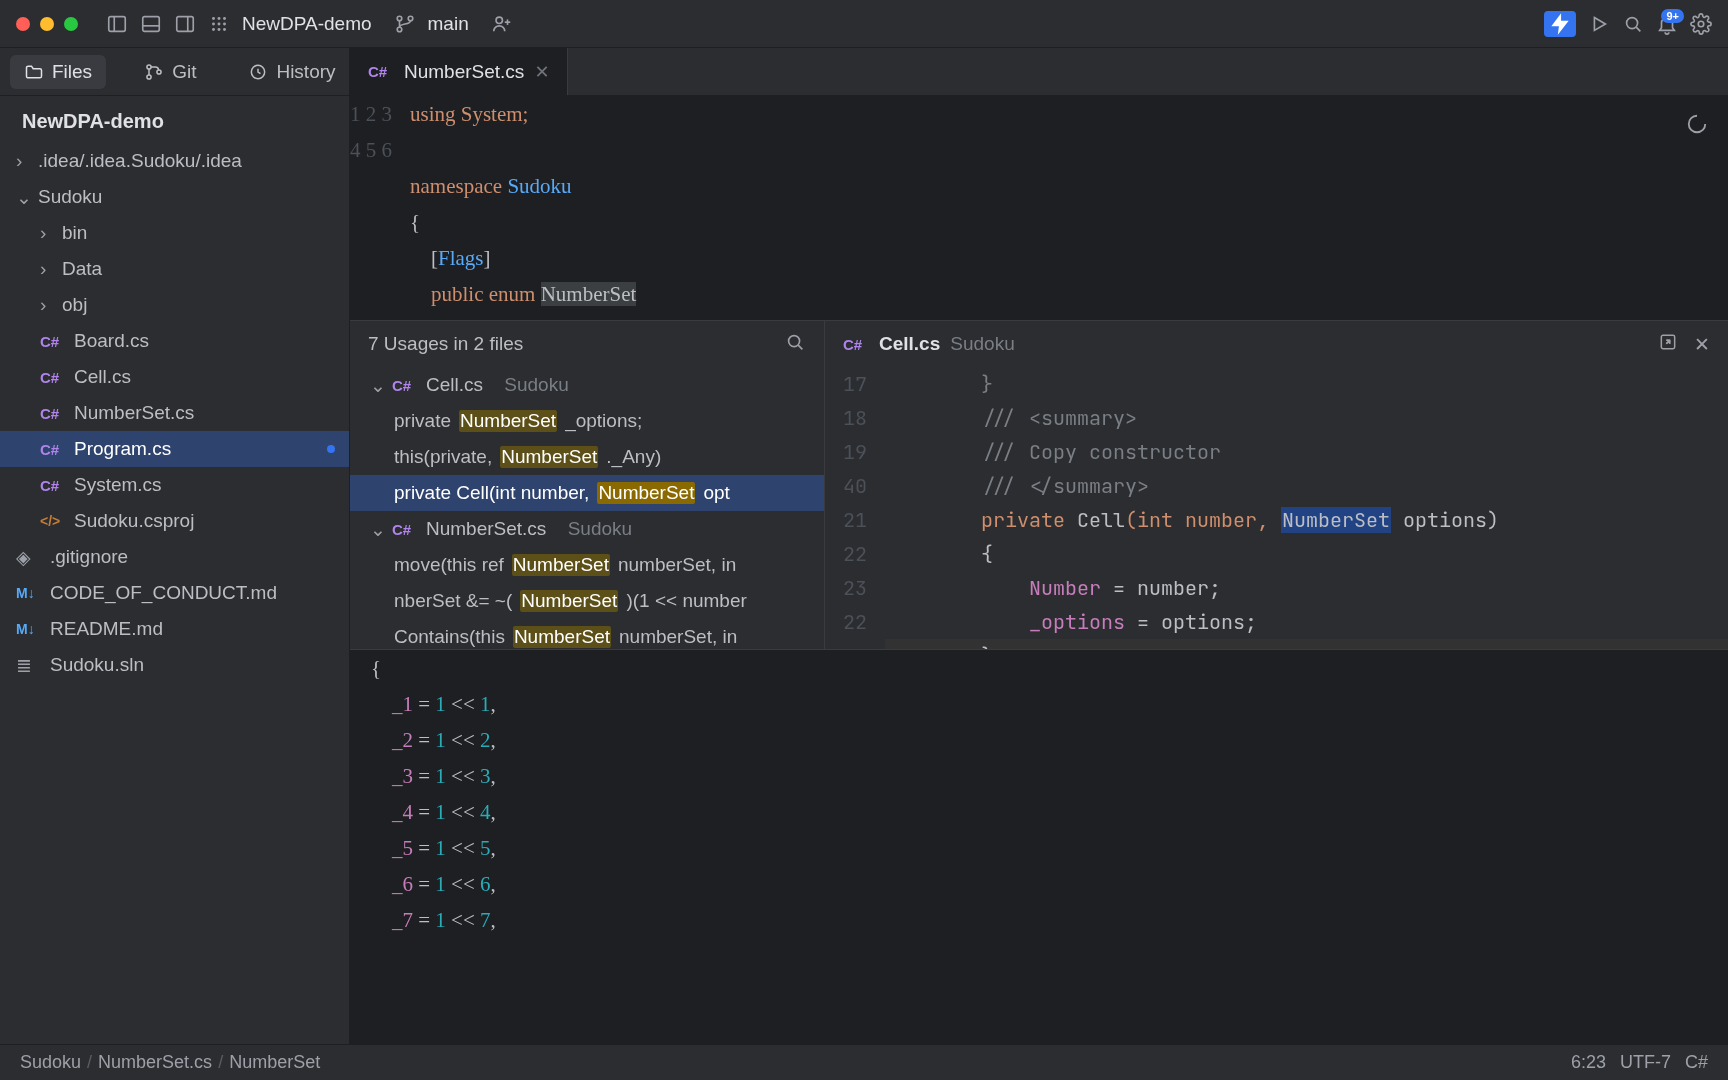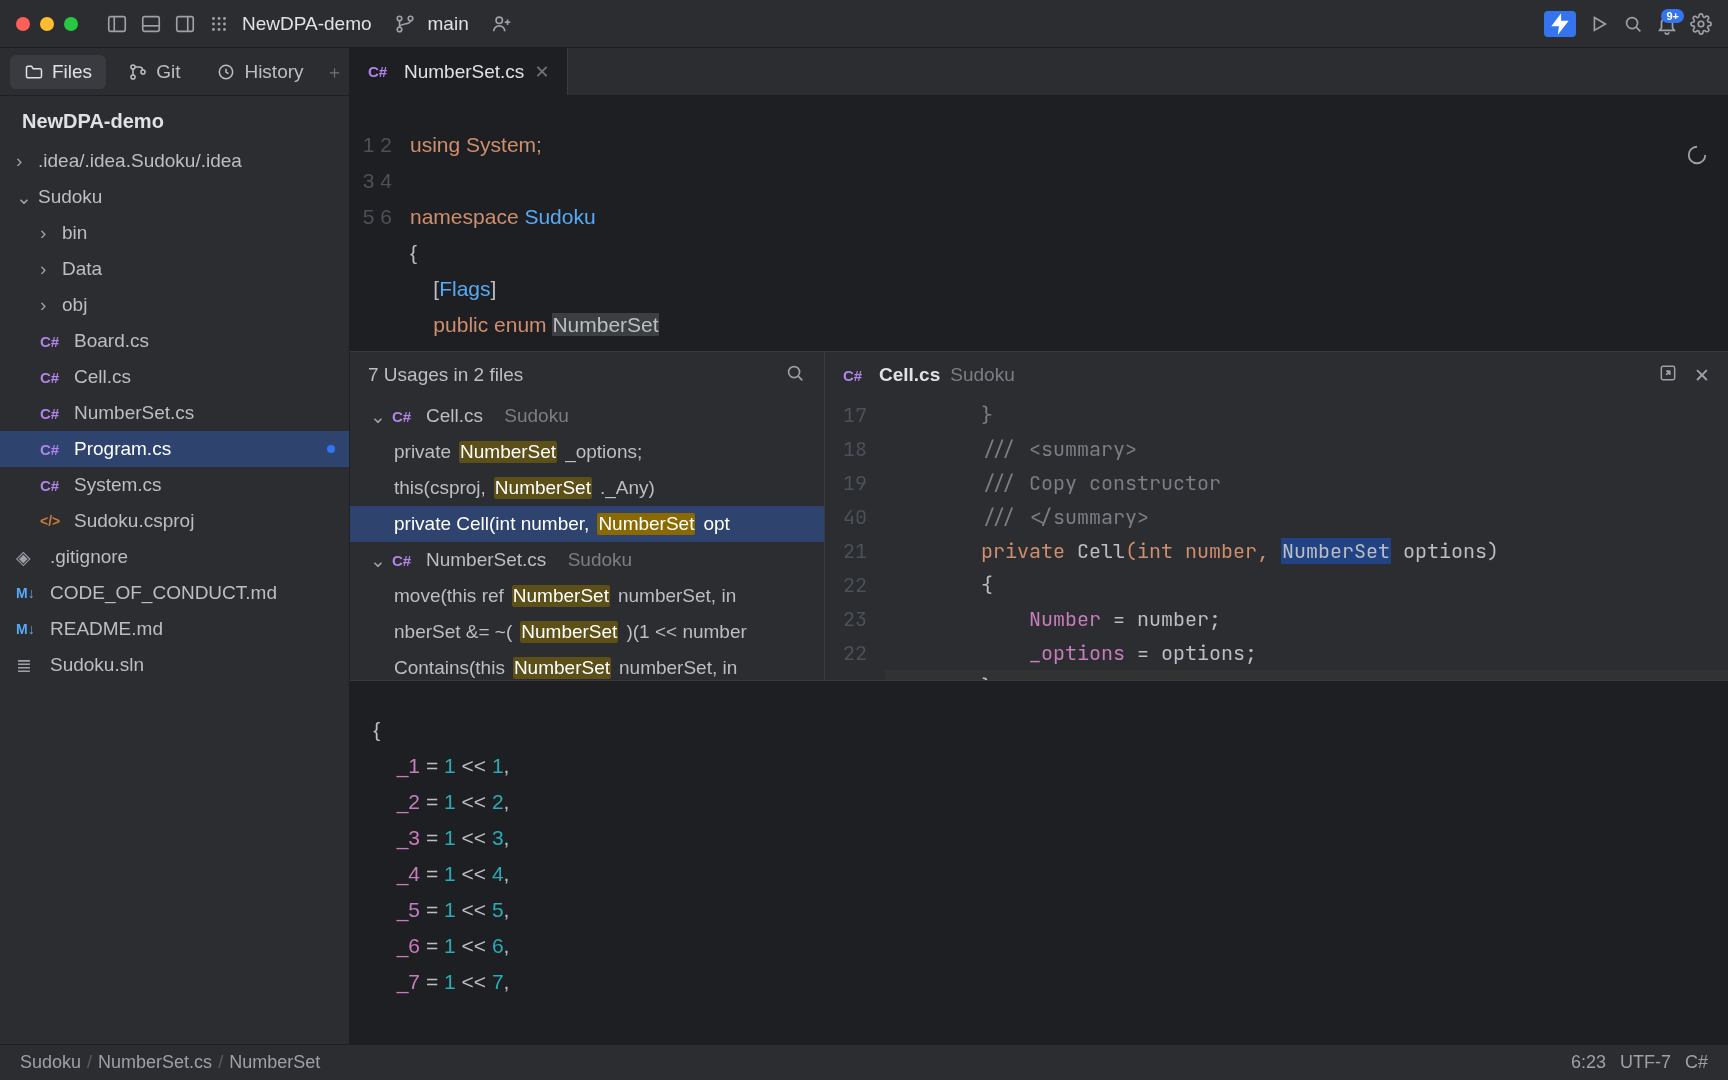--- a/index.html
+++ b/index.html
@@ -39,21 +39,21 @@
   background: #2b2d30;
   border-right: 1px solid #1e1f22;
   display: flex;
   flex-direction: column;
 }
 .side-tab-row {
   height: 48px;
   display: flex;
   align-items: center;
   padding: 0 10px;
-  gap: 8px;
+  gap: 24px;
   border-bottom: 1px solid #1e1f22;
 }
 .side-tab {
   display: flex; align-items: center; gap: 8px;
   padding: 6px 14px; border-radius: 6px;
   color: #bcbec4; font-size: 19px;
 }
 .side-tab.active { background: #393b40; color: #dfe1e5; }
 .side-tab-icon { width: 20px; height: 20px; }
 .side-plus { margin-left: auto; color: #6f737a; }
@@ -97,25 +97,24 @@
   padding: 0 18px;
   background: #1e1f22;
   border-right: 1px solid #393b40;
   font-size: 19px;
   color: #dfe1e5;
 }
 .tab-close { color: #6f737a; font-size: 18px; }
 
 .code-stack { flex: 1; display: flex; flex-direction: column; min-height: 0; }
 .code-block {
-  font-family: Liberation Sans, sans-serif;
+  font-family: Liberation Serif, serif;
   font-size: 21px; line-height: 36px;
   display: flex;
   position: relative;
-  margin-top: 31px;
 }
 .gutter { width: 60px; text-align: right; color: #4b5059; padding-right: 18px; user-select: none; }
 .code { flex: 1; white-space: pre; color: #bcbec4; overflow: hidden; }
 .kw { color: #cf8e6d; }
 .type { color: #57aaf7; }
 .comm { color: #7a7e85; }
 .hl-enum { background: #3c3f41; }
 .num { color: #2aacb8; }
 .ident { color: #c77dbb; }
 
@@ -407,21 +406,21 @@
                 </svg></span>
           </div>
           <div class="usages-tree">
             <div class="urow"><span class="chev">⌄</span><span class="icon-cs">C#</span><span>Cell.cs</span>&nbsp;<span class="dim">Sudoku</span></div>
             <div class="urow l2">
                 <span>private </span>
                 <span class="hl">NumberSet</span>
                 <span> _options;</span>
               </div>
             <div class="urow l2">
-                <span> this(csproj, </span>
+                <span> this(private, </span>
                 <span class="hl">NumberSet</span>
                 <span>._Any)</span>
               </div>
             <div class="urow l2 selected">
                 <span>private Cell(int number, </span>
                 <span class="hl">NumberSet</span>
                 <span> opt</span>
               </div>
             <div class="urow"><span class="chev">⌄</span><span class="icon-cs">C#</span><span>NumberSet.cs</span>&nbsp;<span class="dim">Sudoku</span></div>
             <div class="urow l2">

